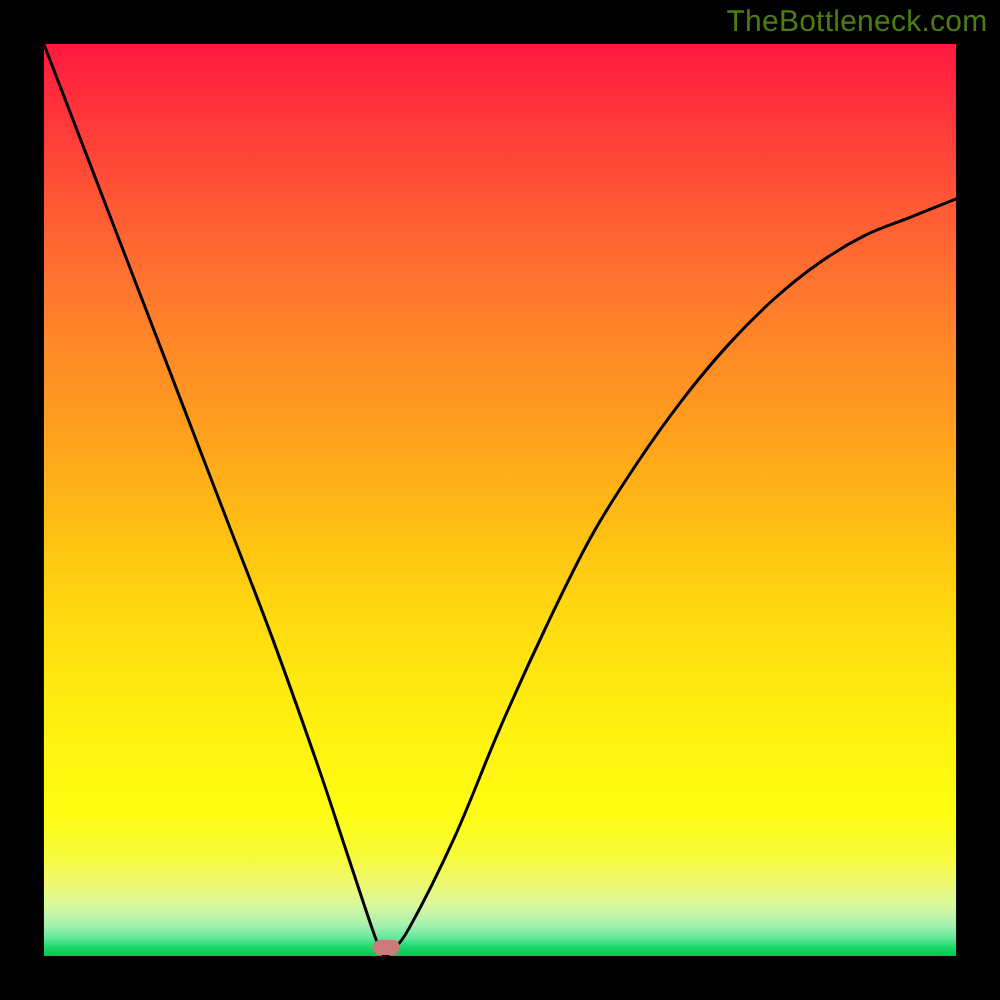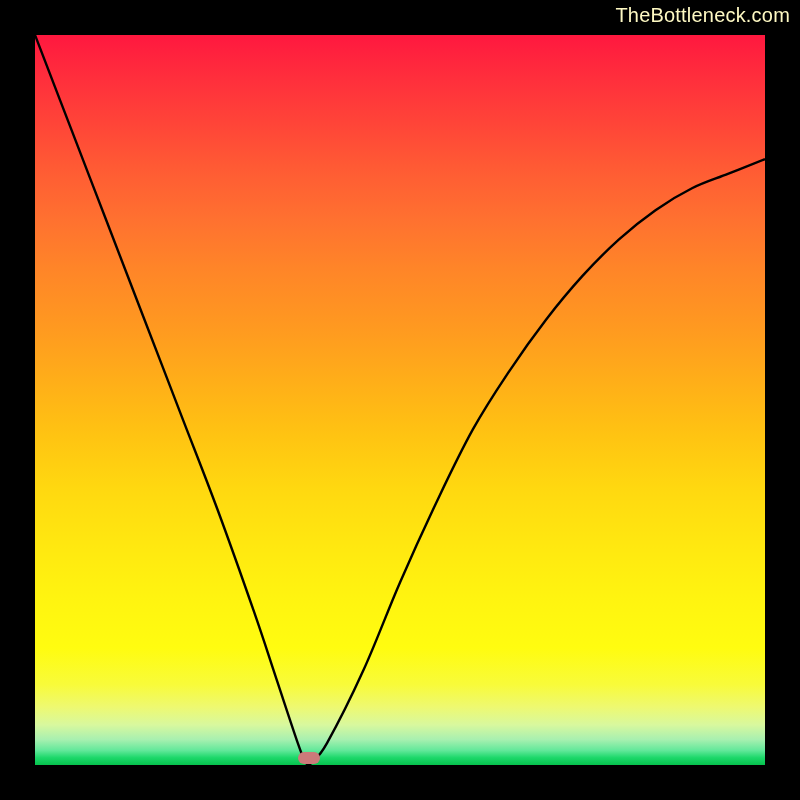--- a/index.html
+++ b/index.html
@@ -64,22 +64,22 @@
     width: 22px;
     height: 12px;
     border-radius: 6px / 6px;
     background: #cc7a7a;
     transform: translate(-50%, -50%);
   }
   .watermark {
     position: absolute;
     top: 4px;
     right: 10px;
-    color: #fef9c3;
-    font-size: 20px;
+    color: #4d7c0f;
+    font-size: 24px;
     letter-spacing: 0.2px;
     user-select: none;
   }
 </style>
 </head>
 <body>
 
 <div class="frame"></div>
 
 <div class="plot-area">

